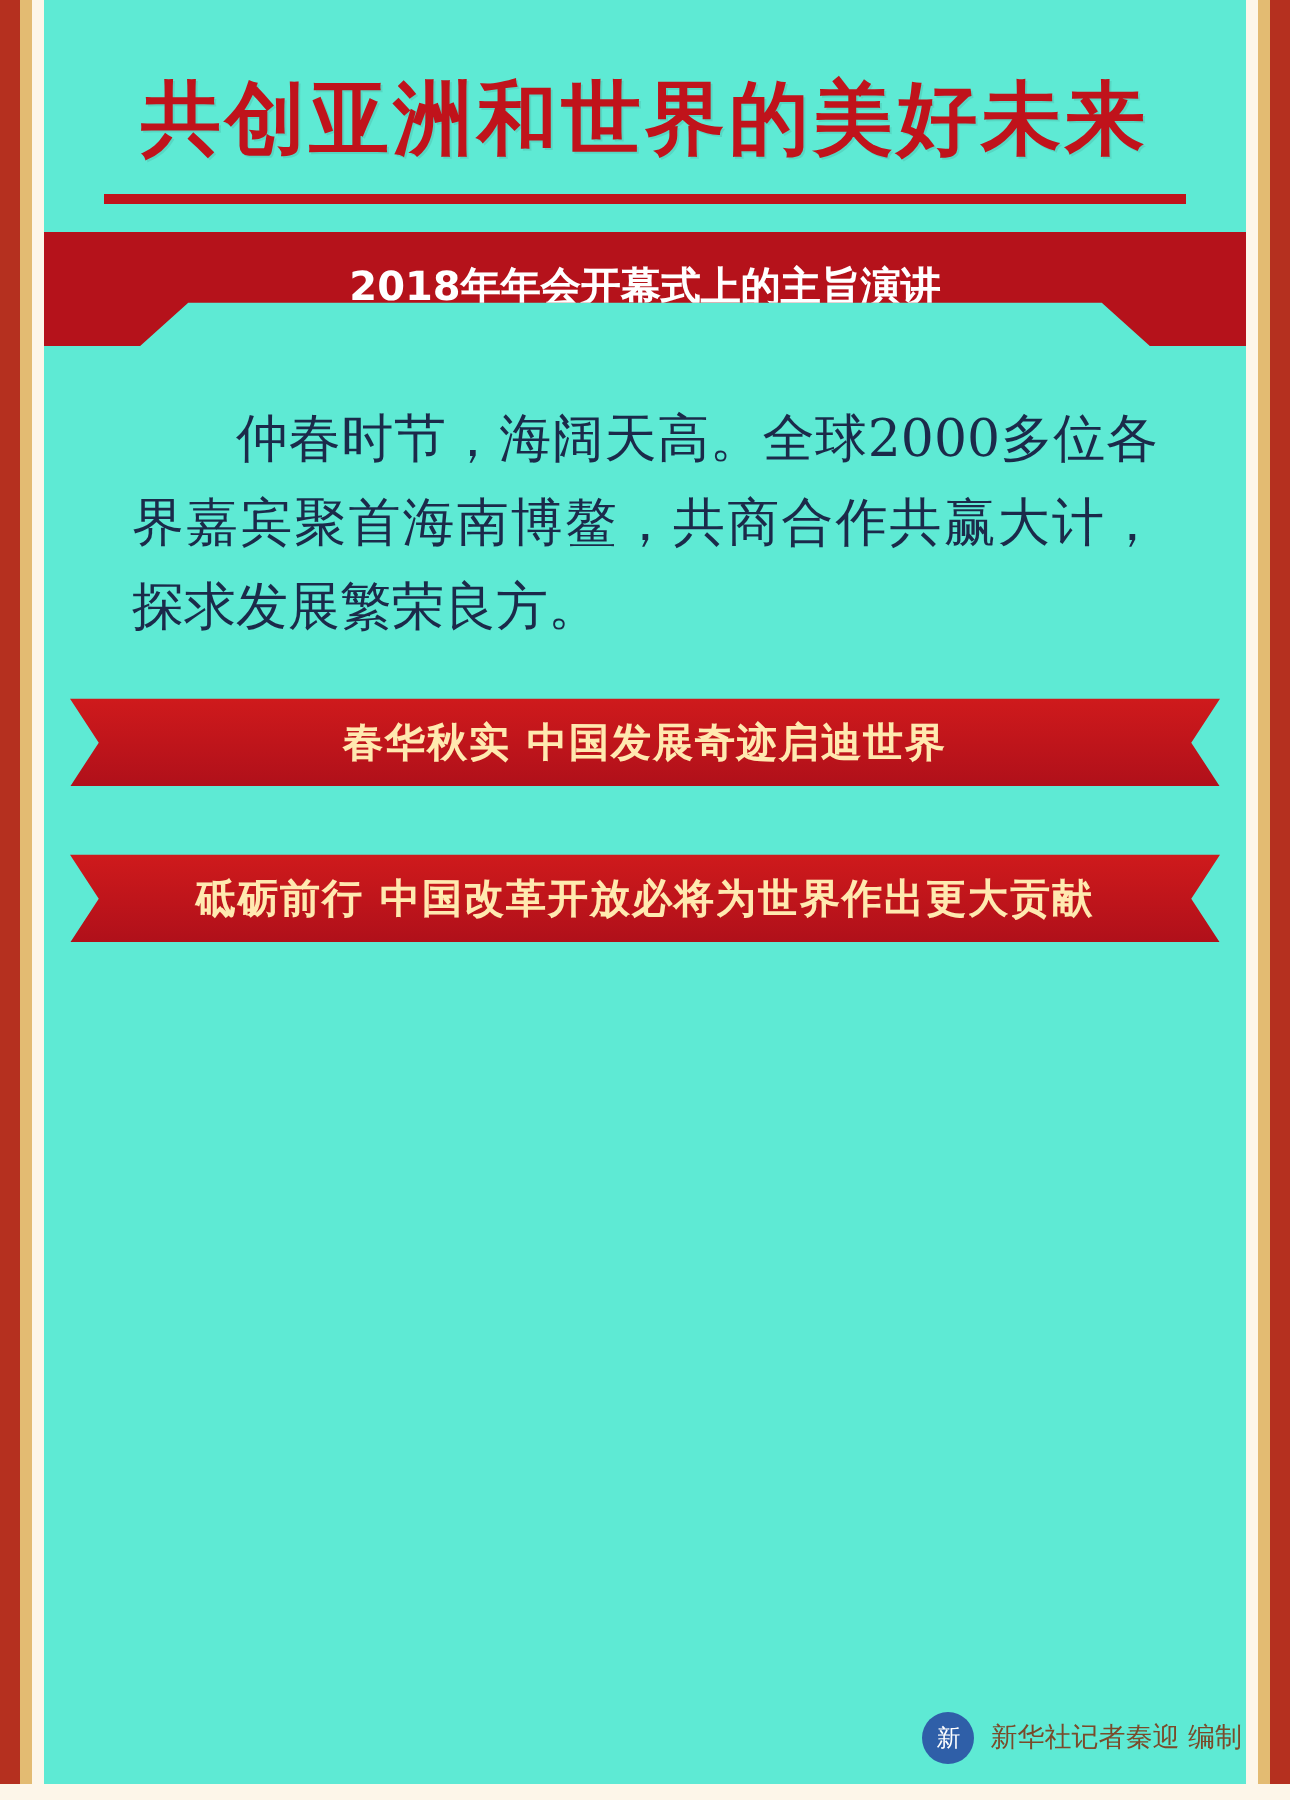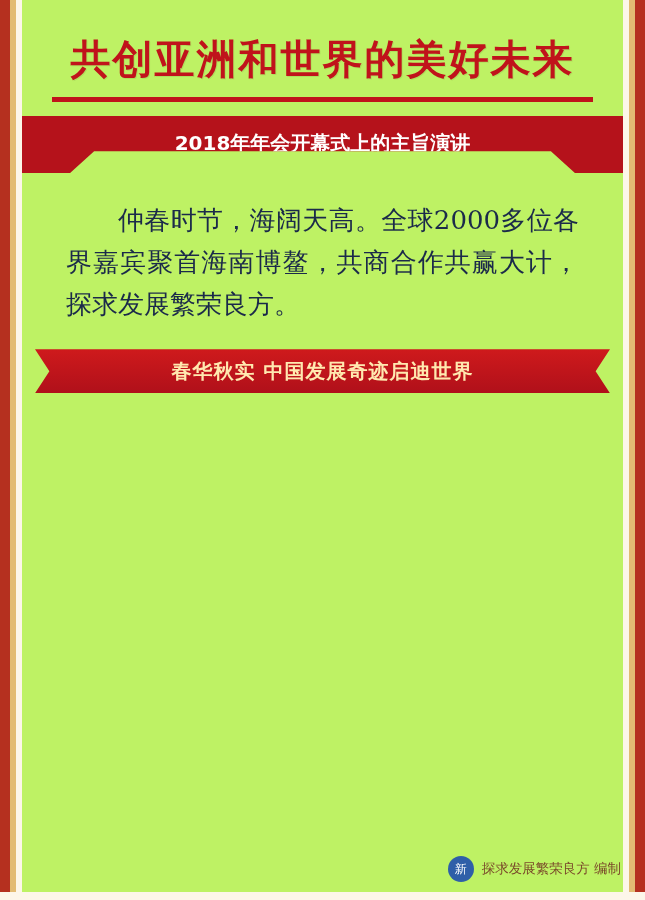--- a/index.html
+++ b/index.html
@@ -10,21 +10,21 @@
     width: 645px;
     height: 900px;
     background: #fdf8ef;
     font-family: "Liberation Sans", sans-serif;
     overflow: hidden;
   }
   .poster {
     position: relative;
     width: 645px;
     height: 900px;
-    background: #bef264;
+    background: #5eead4;
     box-sizing: border-box;
     overflow: hidden;
   }
   
   .edge {
     position: absolute;
     top: 0;
     bottom: 0;
     width: 22px;
     background: linear-gradient(to right, #c0392b 0%, #c0392b 48%, #e8c27a 48%, #e8c27a 100%);
@@ -163,26 +163,31 @@
     <div class="body-text">
       <p>仲春时节，海阔天高。全球2000多位各界嘉宾聚首海南博鳌，共商合作共赢大计，探求发展繁荣良方。</p>
     </div>
 
     <div class="headline-list">
       <div class="headline-row">
         <div class="headline-bar">
           <span>春华秋实  中国发展奇迹启迪世界</span>
         </div>
       </div>
+      <div class="headline-row">
+        <div class="headline-bar">
+          <span>砥砺前行  中国改革开放必将为世界作出更大贡献</span>
+        </div>
+      </div>
     </div>
 
 
   </div>
 
   <div class="footer-note">
     <div class="logo-circle">
       <span>新</span>
     </div>
-    <span>探求发展繁荣良方 编制</span>
+    <span>新华社记者秦迎 编制</span>
   </div>
 
   <div class="bottom-band"></div>
 </div>
 
 </body></html>

